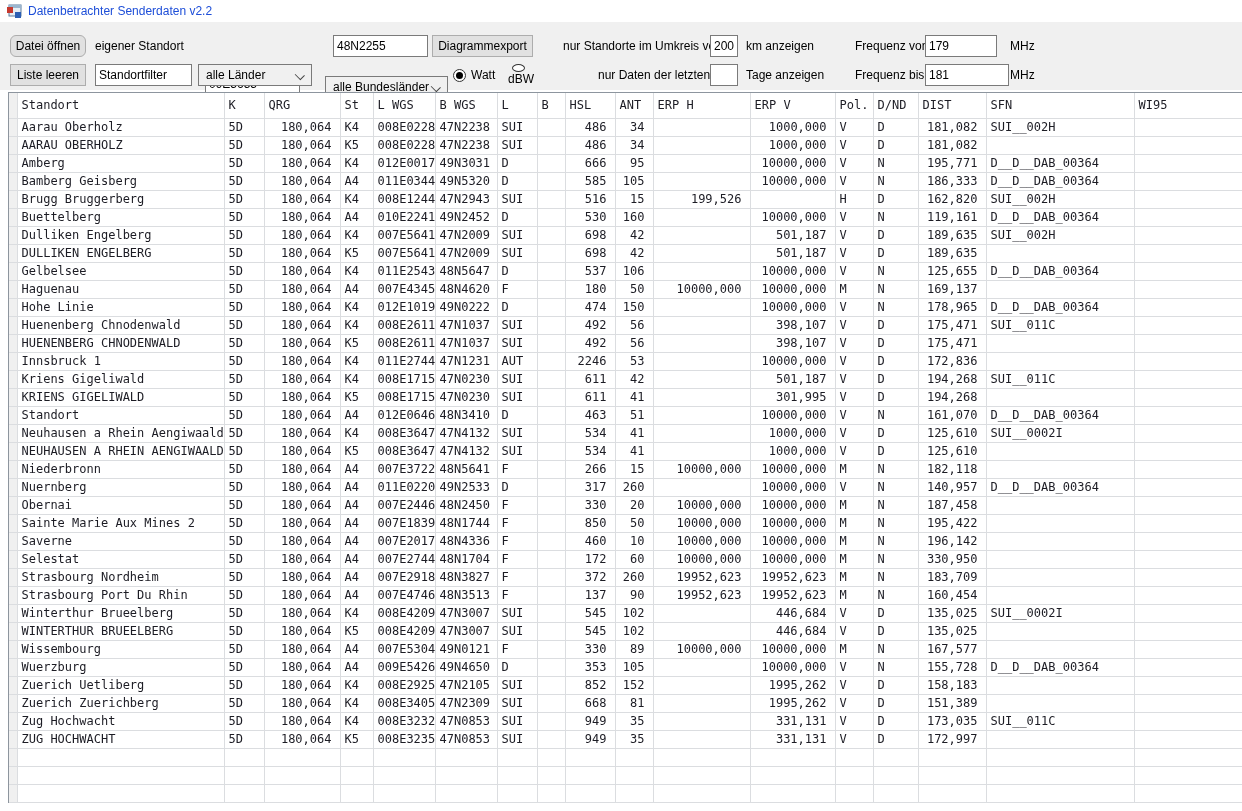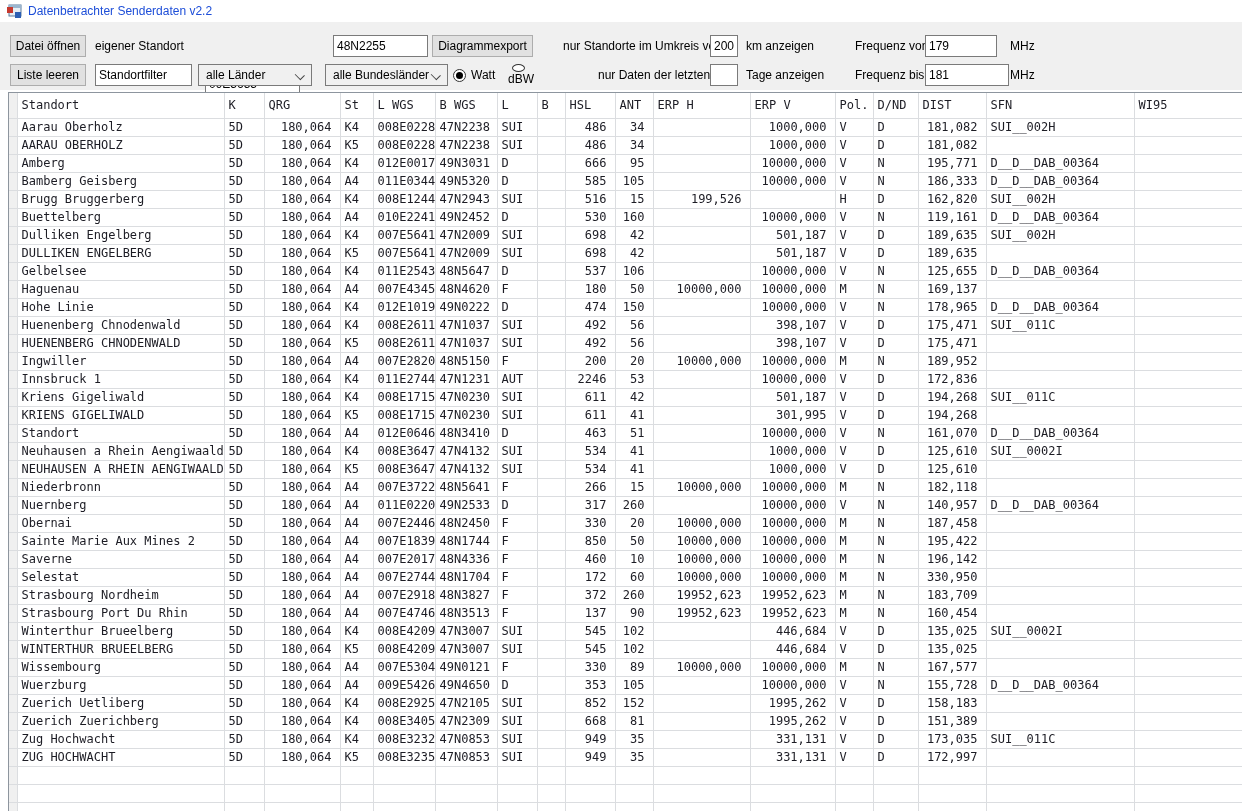--- a/index.html
+++ b/index.html
@@ -80,39 +80,39 @@
       <rect x="3" y="2" width="12" height="3" fill="#9ab6cf"></rect>
       <rect x="1" y="4" width="6" height="6" fill="#c6392f"></rect>
       <rect x="9" y="9" width="6" height="6" fill="#2d5fb3"></rect>
     </svg>
   </span>
   <span class="title-text">Datenbetrachter Senderdaten v2.2</span>
 </div>
 
 <div class="toolbar">
 
-  <button class="tb-btn" style="left:10px;top:13px;width:76px;">Datei öffnen</button>
+  <button class="tb-btn" style="left:10px;top:13px;width:76px;border-radius:6px;">Datei öffnen</button>
   <span class="lbl" style="left:95px;top:13px;">eigener Standort</span>
   <input class="tb-input" style="left: 205px; top: 13px; width: 95px; margin-top: 38px;" value="09E5655">
   <input class="tb-input" style="left: 333px; top: 13px; width: 95px;" value="48N2255">
   <button class="tb-btn" style="left:432px;top:13px;width:101px;">Diagrammexport</button>
   <span class="lbl" style="left:563px;top:13px;width:142px;text-align:right;">nur Standorte im Umkreis von</span>
   <input class="tb-input" style="left: 710px; top: 13px; width: 28px;" value="200">
   <span class="lbl" style="left:746px;top:13px;">km anzeigen</span>
   <span class="lbl" style="left:855px;top:13px;">Frequenz von</span>
   <input class="tb-input" style="left: 925px; top: 13px; width: 72px;" value="179">
   <span class="lbl" style="left:1010px;top:13px;">MHz</span>
 
   <button class="tb-btn" style="left:10px;top:42px;width:76px;">Liste leeren</button>
   <input class="tb-input" style="left: 95px; top: 42px; width: 97px;" value="Standortfilter">
   <div class="tb-combo" style="left:198px;top:42px;width:114px;">
     <span>alle Länder</span>
     <span class="chev"></span>
   </div>
-  <div class="tb-combo" style="left:325px;top:42px;width:123px;">
+  <div class="tb-combo" style="left:325px;top:54px;width:123px;">
     <span>alle Bundesländer</span>
     <span class="chev"></span>
   </div>
   <span class="radio checked" id="radio-watt" style="left:453px;top:42px;">
     <span class="dot"></span>
     <span>Watt</span>
   </span>
   <span class="radio" id="radio-dbw" style="left:508px;top:42px;flex-direction:column;">
     <span class="dot"></span>
     <span>dBW</span>
@@ -425,40 +425,20 @@
           <td class="num"></td>
           <td class="num">398,107</td>
           <td>V</td>
           <td>D</td>
           <td class="num">175,471</td>
           <td></td>
           <td></td>
         </tr>
         <tr>
           <td class="rowhdr"></td>
-          <td>Ingwiller</td>
-          <td>5D</td>
-          <td class="num">180,064</td>
-          <td>A4</td>
-          <td>007E2820</td>
-          <td>48N5150</td>
-          <td>F</td>
-          <td></td>
-          <td class="num">200</td>
-          <td class="num">20</td>
-          <td class="num">10000,000</td>
-          <td class="num">10000,000</td>
-          <td>M</td>
-          <td>N</td>
-          <td class="num">189,952</td>
-          <td></td>
-          <td></td>
-        </tr>
-        <tr>
-          <td class="rowhdr"></td>
           <td>Innsbruck 1</td>
           <td>5D</td>
           <td class="num">180,064</td>
           <td>K4</td>
           <td>011E2744</td>
           <td>47N1231</td>
           <td>AUT</td>
           <td></td>
           <td class="num">2246</td>
           <td class="num">53</td>

